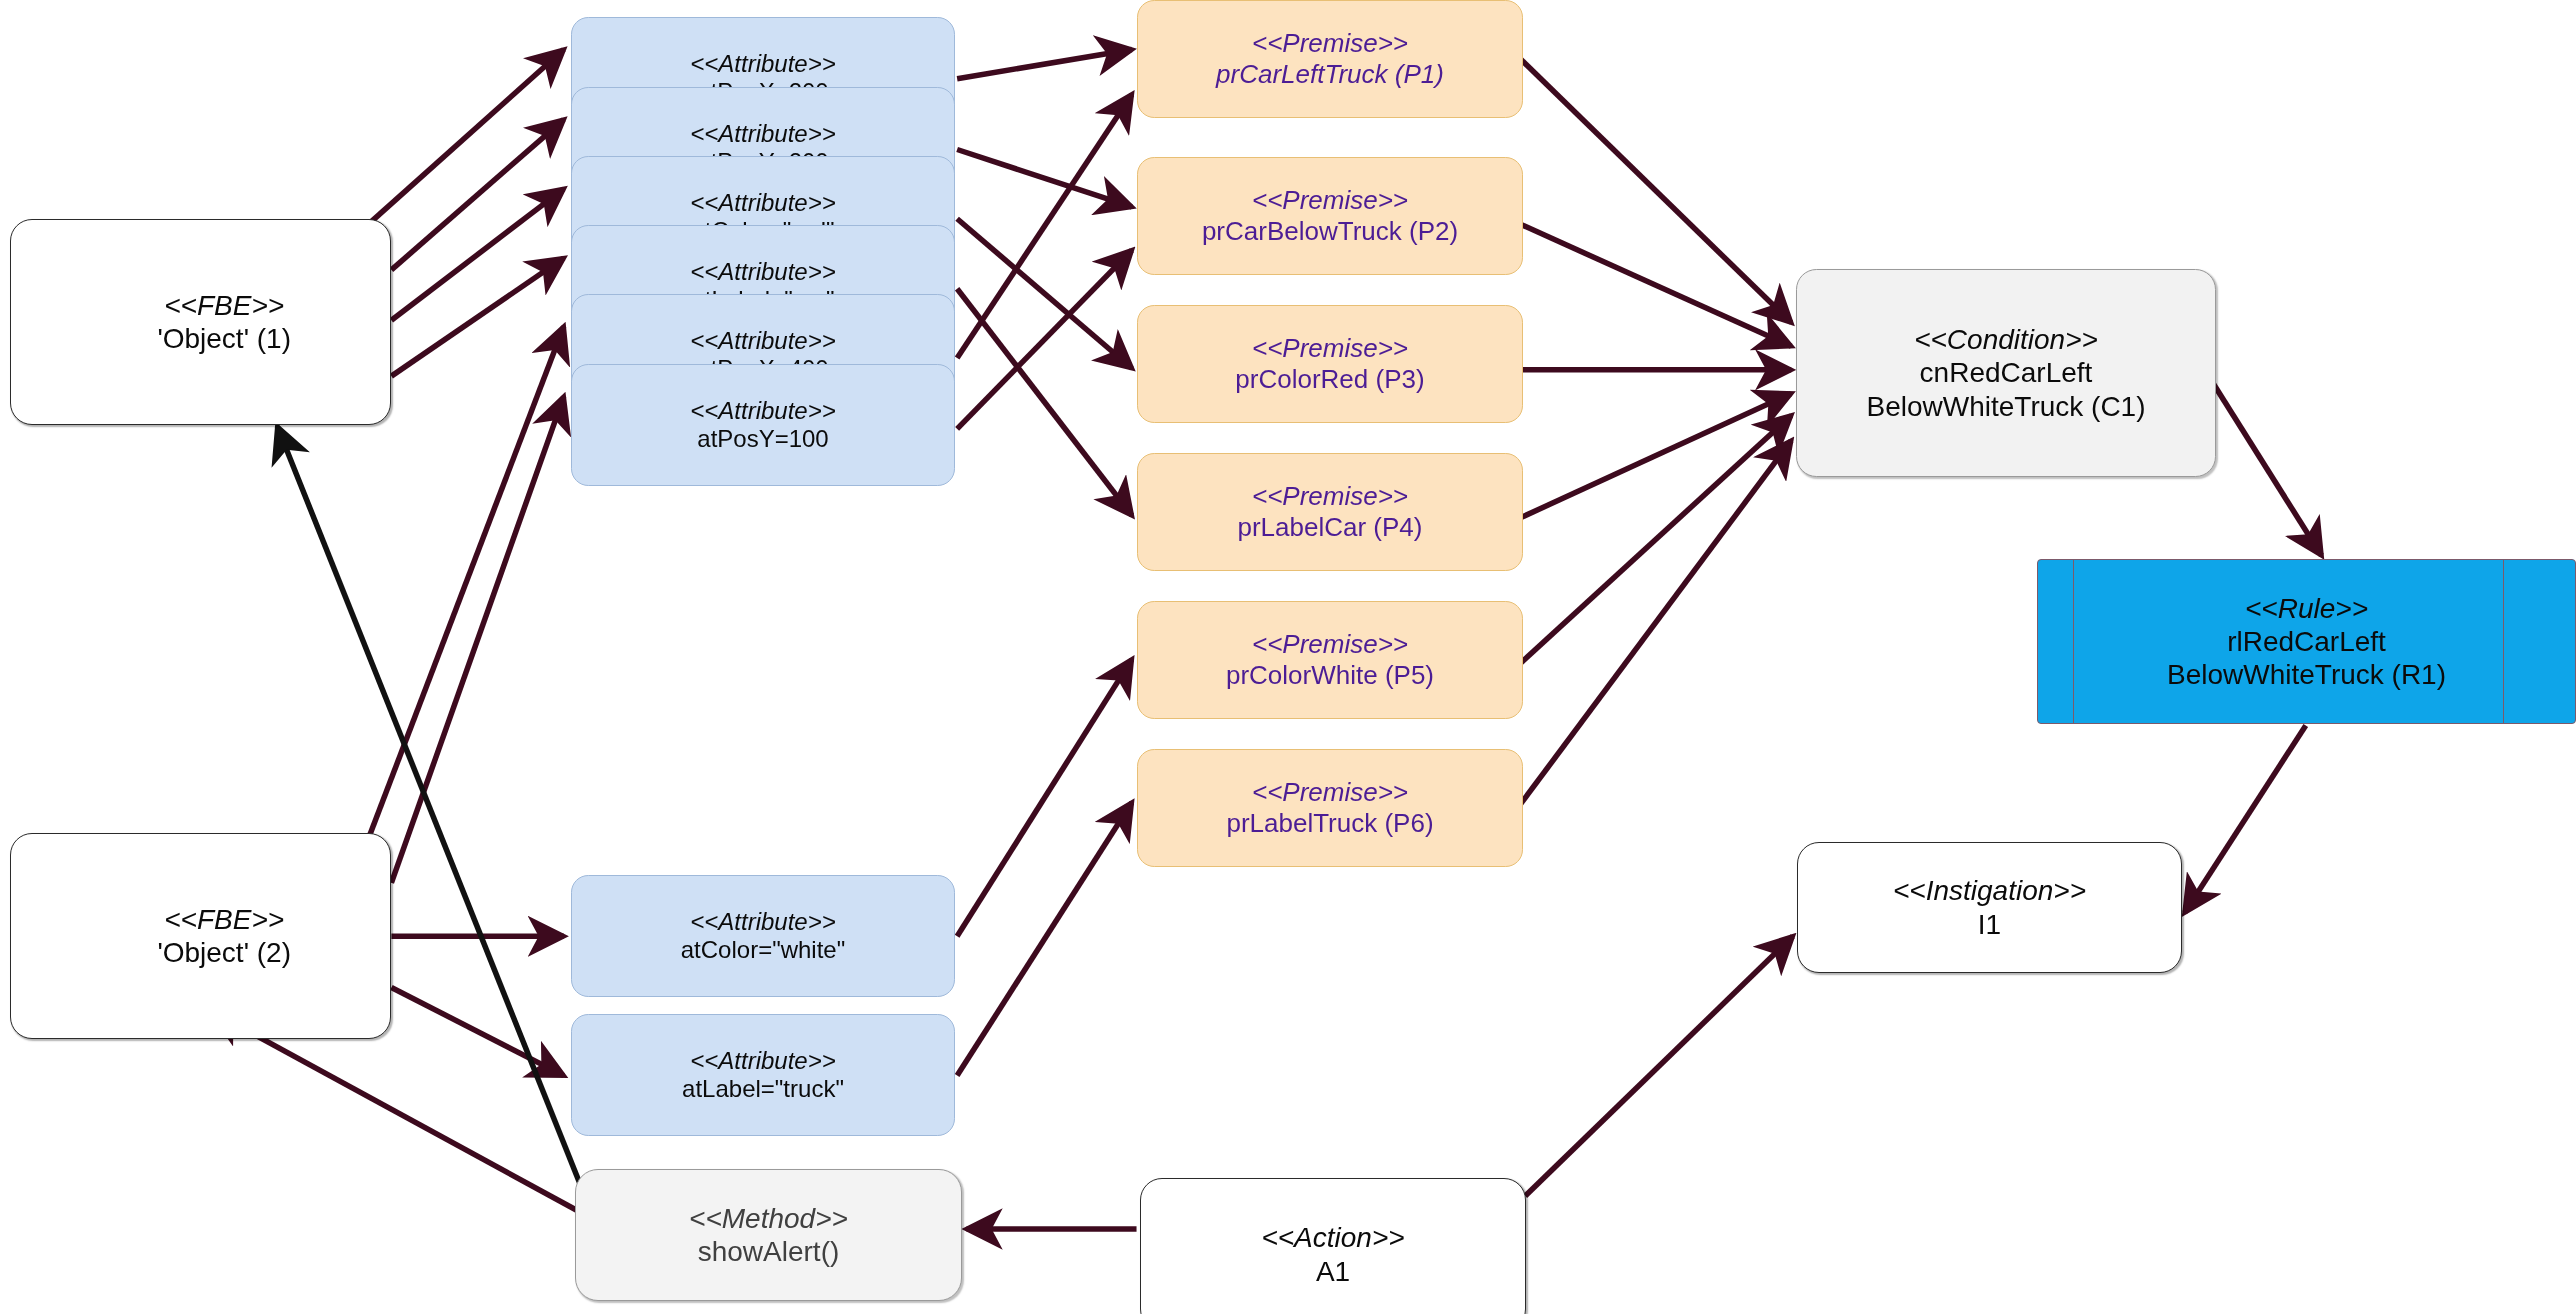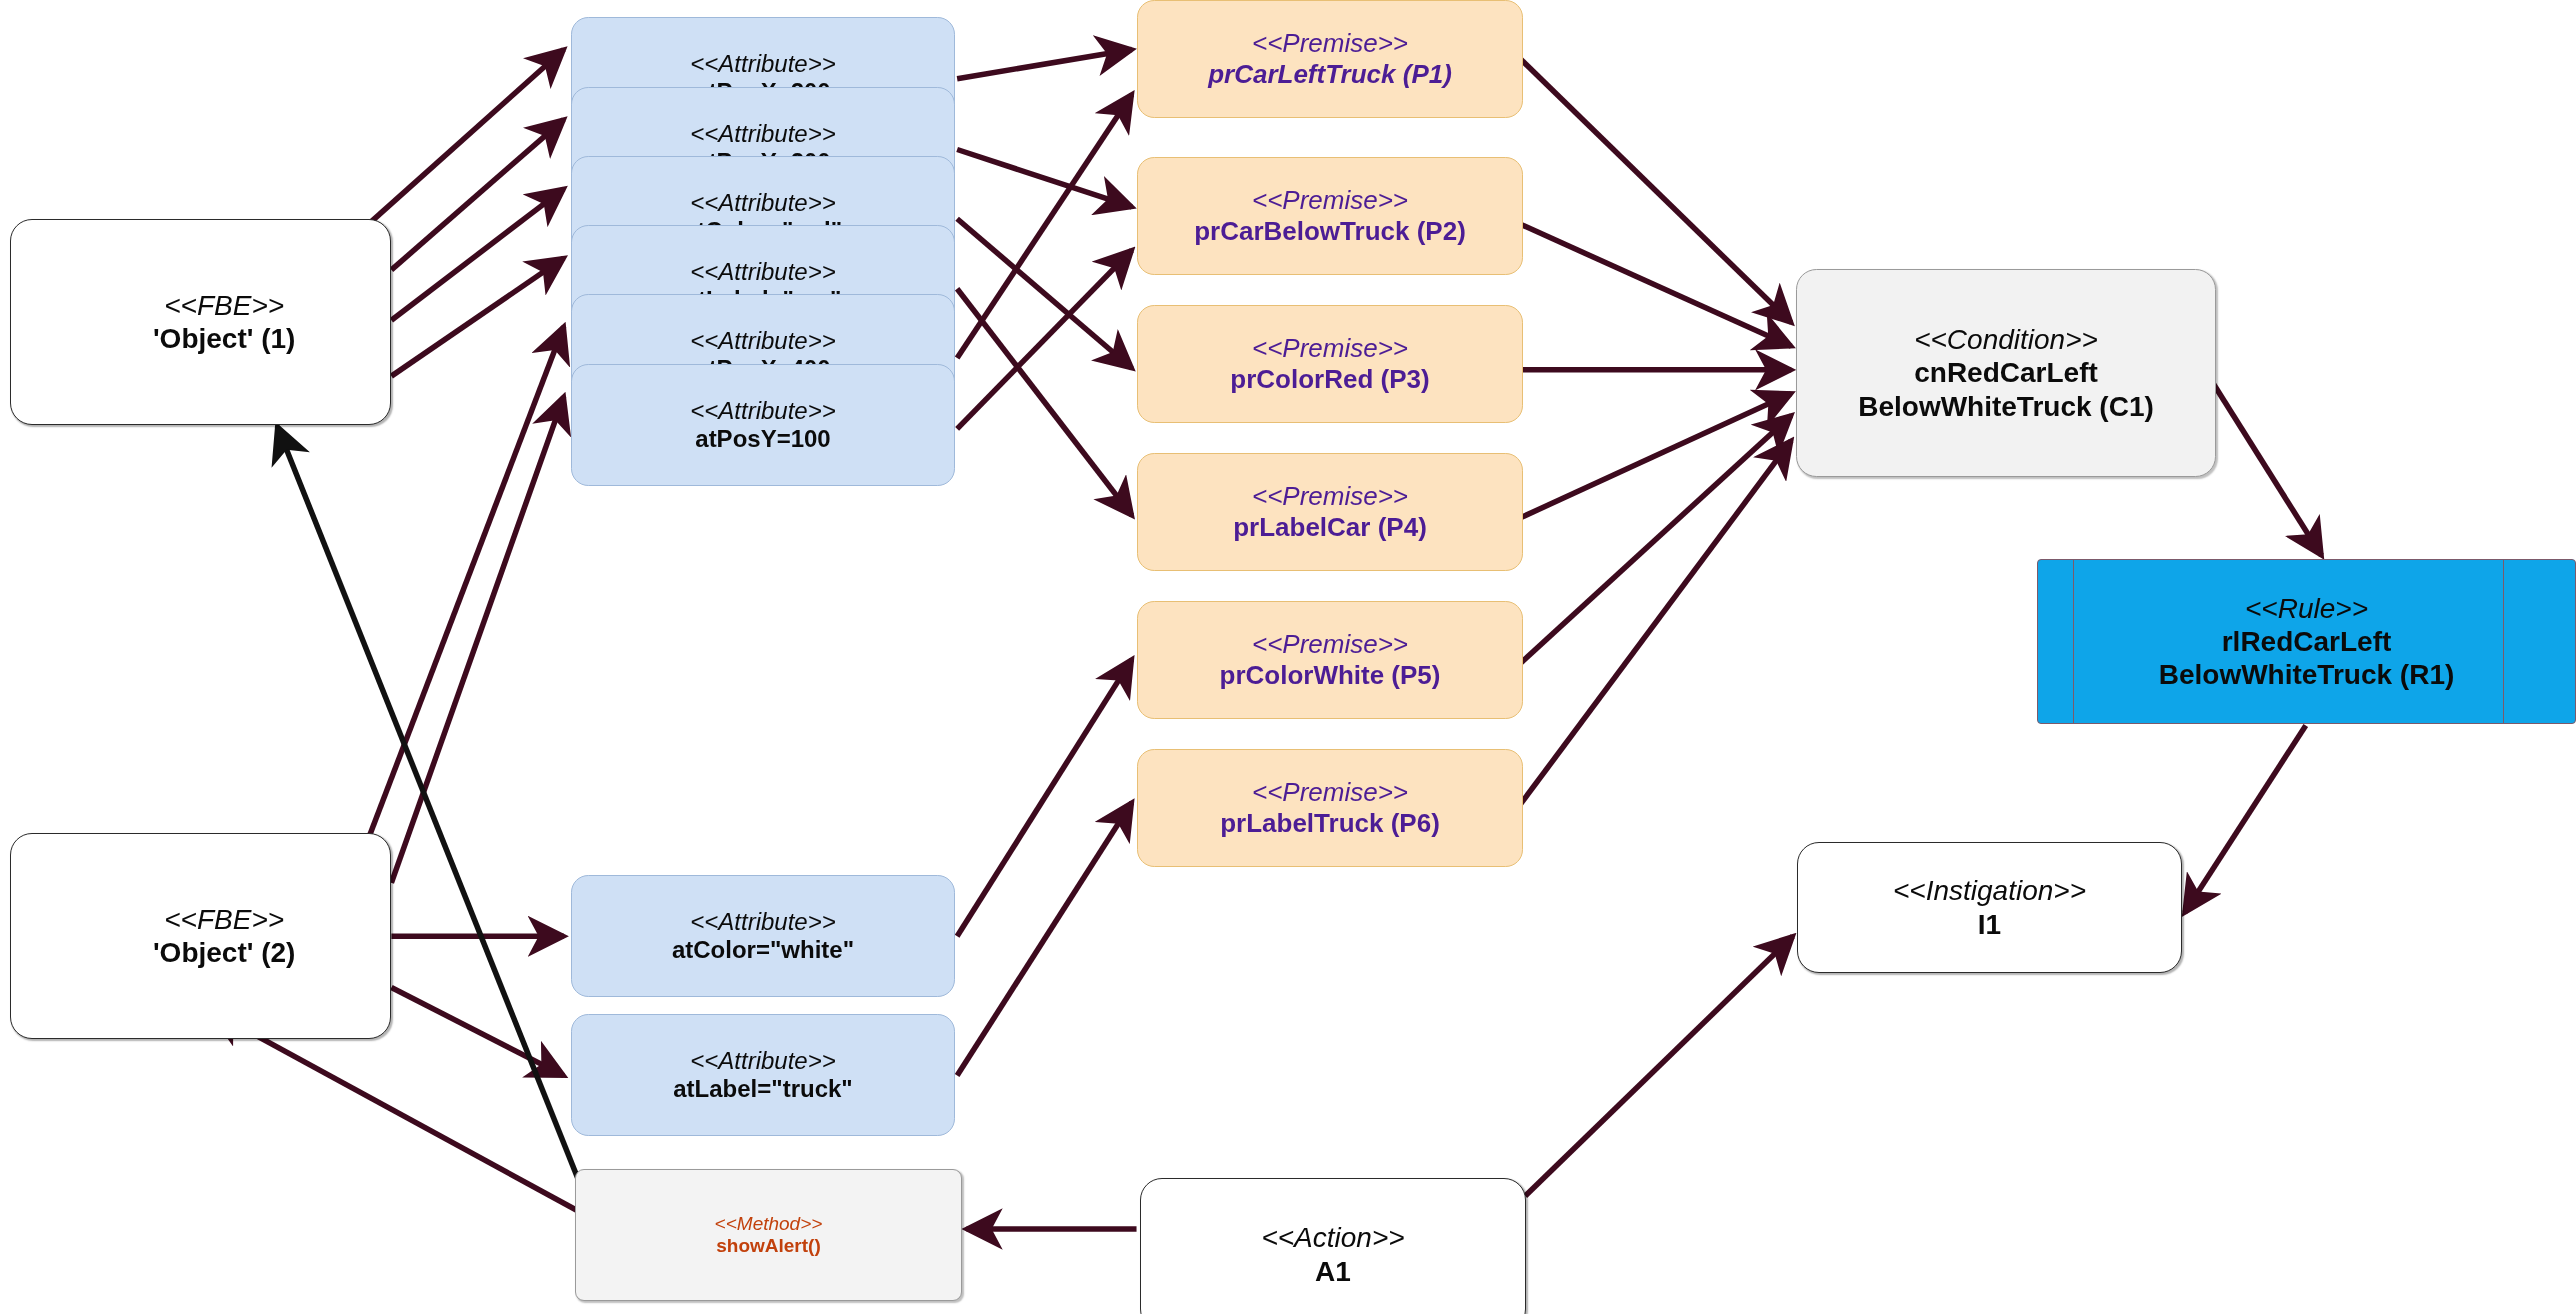--- a/index.html
+++ b/index.html
@@ -2,33 +2,33 @@
 <html style="font-size:12.6px"><head>
 <meta charset="utf-8">
 <style>
   html,body{margin:0;padding:0;background:#ffffff;}
   body{font-family:"Liberation Sans",sans-serif;}
   #stage{position:relative;width:2576px;height:1314px;background:#ffffff;overflow:hidden;}
   #edges{position:absolute;left:0;top:0;width:2576px;height:1314px;}
   .node{position:absolute;box-sizing:border-box;display:flex;flex-direction:column;
         align-items:center;justify-content:center;text-align:center;}
   .node .stereo{font-style:italic;font-weight:400;line-height:1.18;}
-  .node .name{font-style:normal;font-weight:700;line-height:1.18;text-align:right;}
+  .node .name{font-style:normal;font-weight:400;line-height:1.18;text-align:right;}
   .node .name.ital{font-style:italic;}
 
   .n-fbe{background:#ffffff;border:1.6px solid #2b2b2b;border-radius:22px;
          box-shadow:1.6px 1.6px 1.6px rgba(0,0,0,.30);font-size:28px;color:#0b0b0b;padding-left:47px;}
   .n-attr{background:#cfe0f5;border:1.6px solid #9fb9da;border-radius:17.3px;
           font-size:24px;color:#0b0b0b;}
   .n-premise{background:#fde3c0;border:1.6px solid #e8bf74;border-radius:17.3px;
              font-size:26px;color:#4c1d95;}
   .n-cond{background:#f2f2f2;border:1.6px solid #9a9a9a;border-radius:20.5px;
           box-shadow:1.6px 1.6px 1.6px rgba(0,0,0,.25);font-size:28px;color:#0b0b0b;}
-  .n-method{background:#f3f3f3;border:1.6px solid #9a9a9a;border-radius:9px;
-            box-shadow:1.6px 1.6px 1.6px rgba(0,0,0,.25);font-size:19px;color:#c2410c;}
+  .n-method{background:#f3f3f3;border:1.6px solid #9a9a9a;border-radius:23px;
+            box-shadow:1.6px 1.6px 1.6px rgba(0,0,0,.25);font-size:28px;color:#404040;}
   .n-plain{background:#ffffff;border:1.6px solid #2b2b2b;border-radius:22px;
            box-shadow:1.6px 1.6px 1.6px rgba(0,0,0,.30);font-size:28px;color:#0b0b0b;}
   .n-rule{background:#0ea5e9;border:1.6px solid #7c5a6b;border-radius:4px;
           font-size:28px;color:#0b0b0b;}
   .rule-bar{position:absolute;top:0;bottom:0;width:0;border-left:1.6px solid #7c5a6b;}
 </style>
 </head>
 <body>
 
 <div id="stage">

